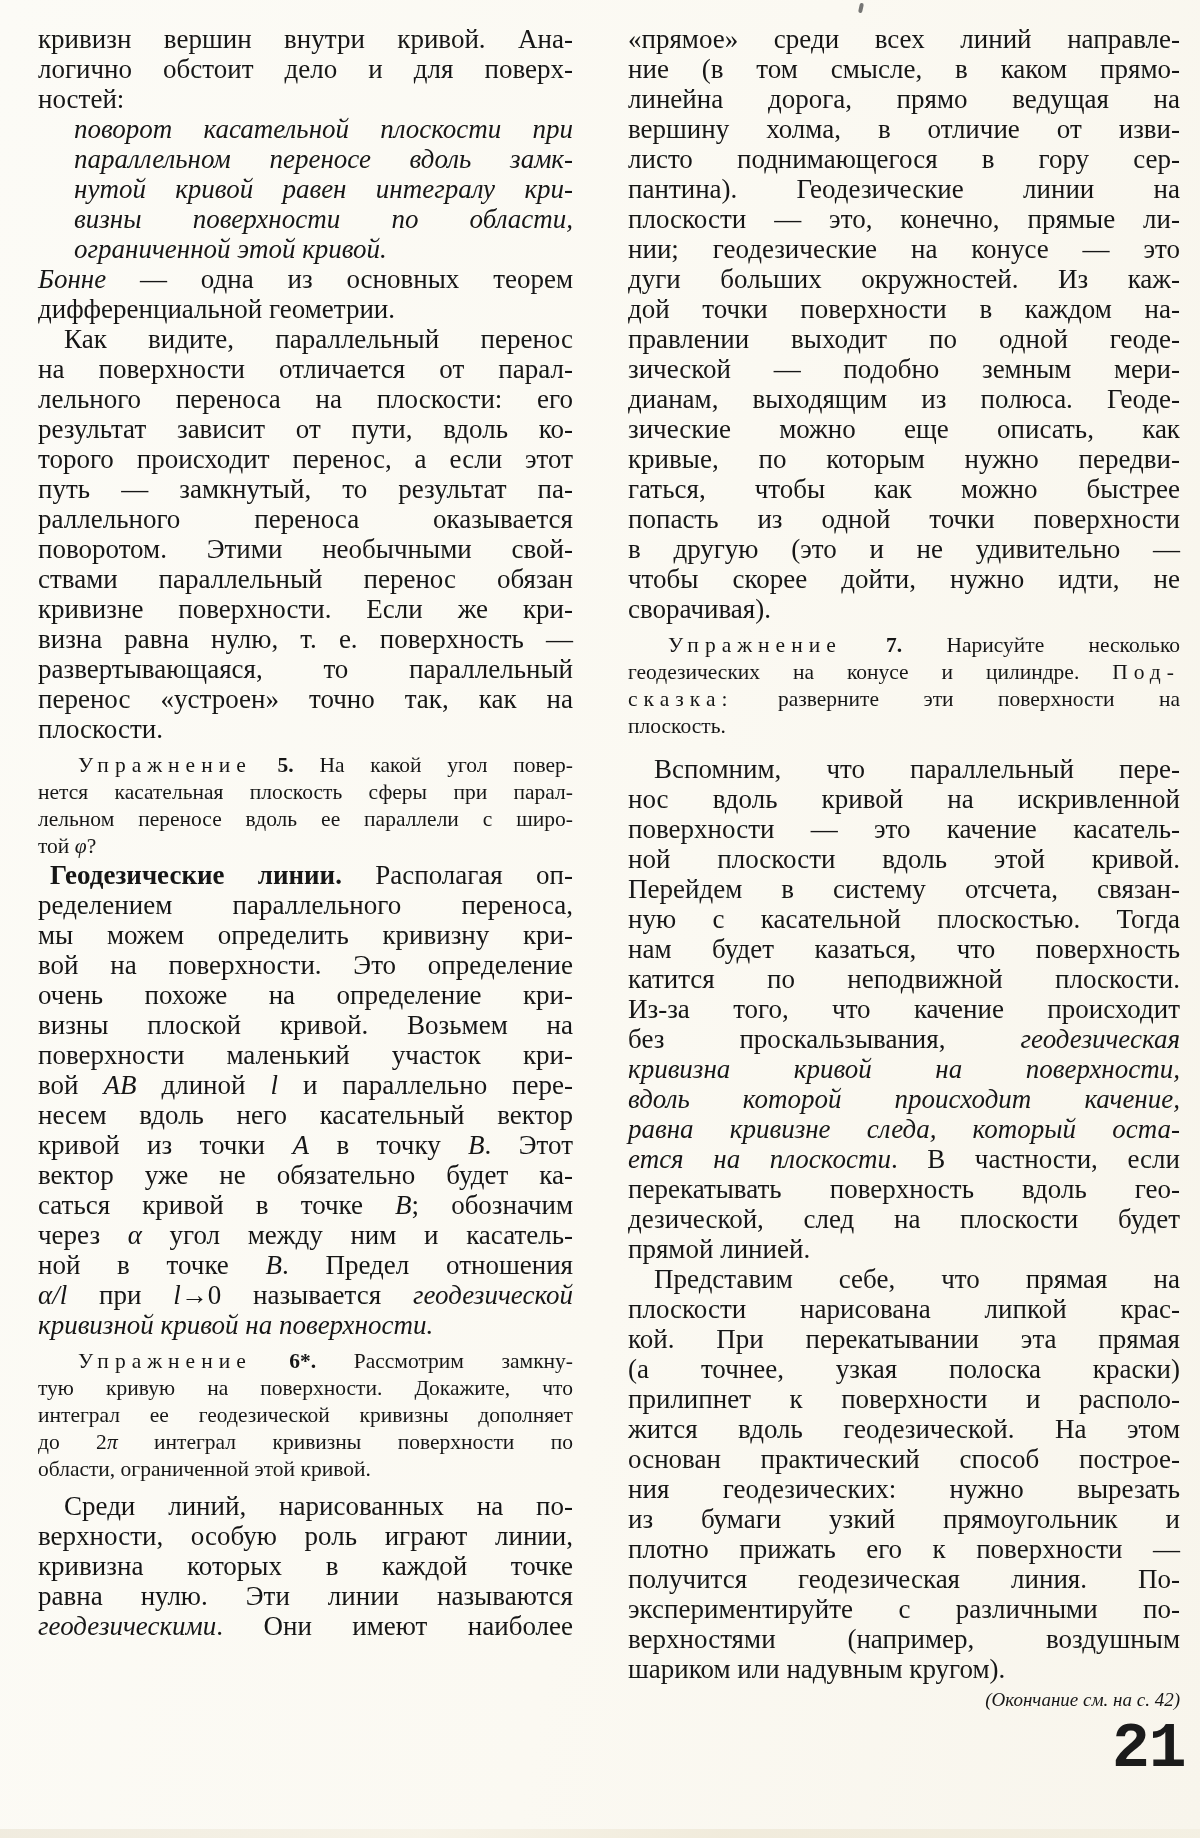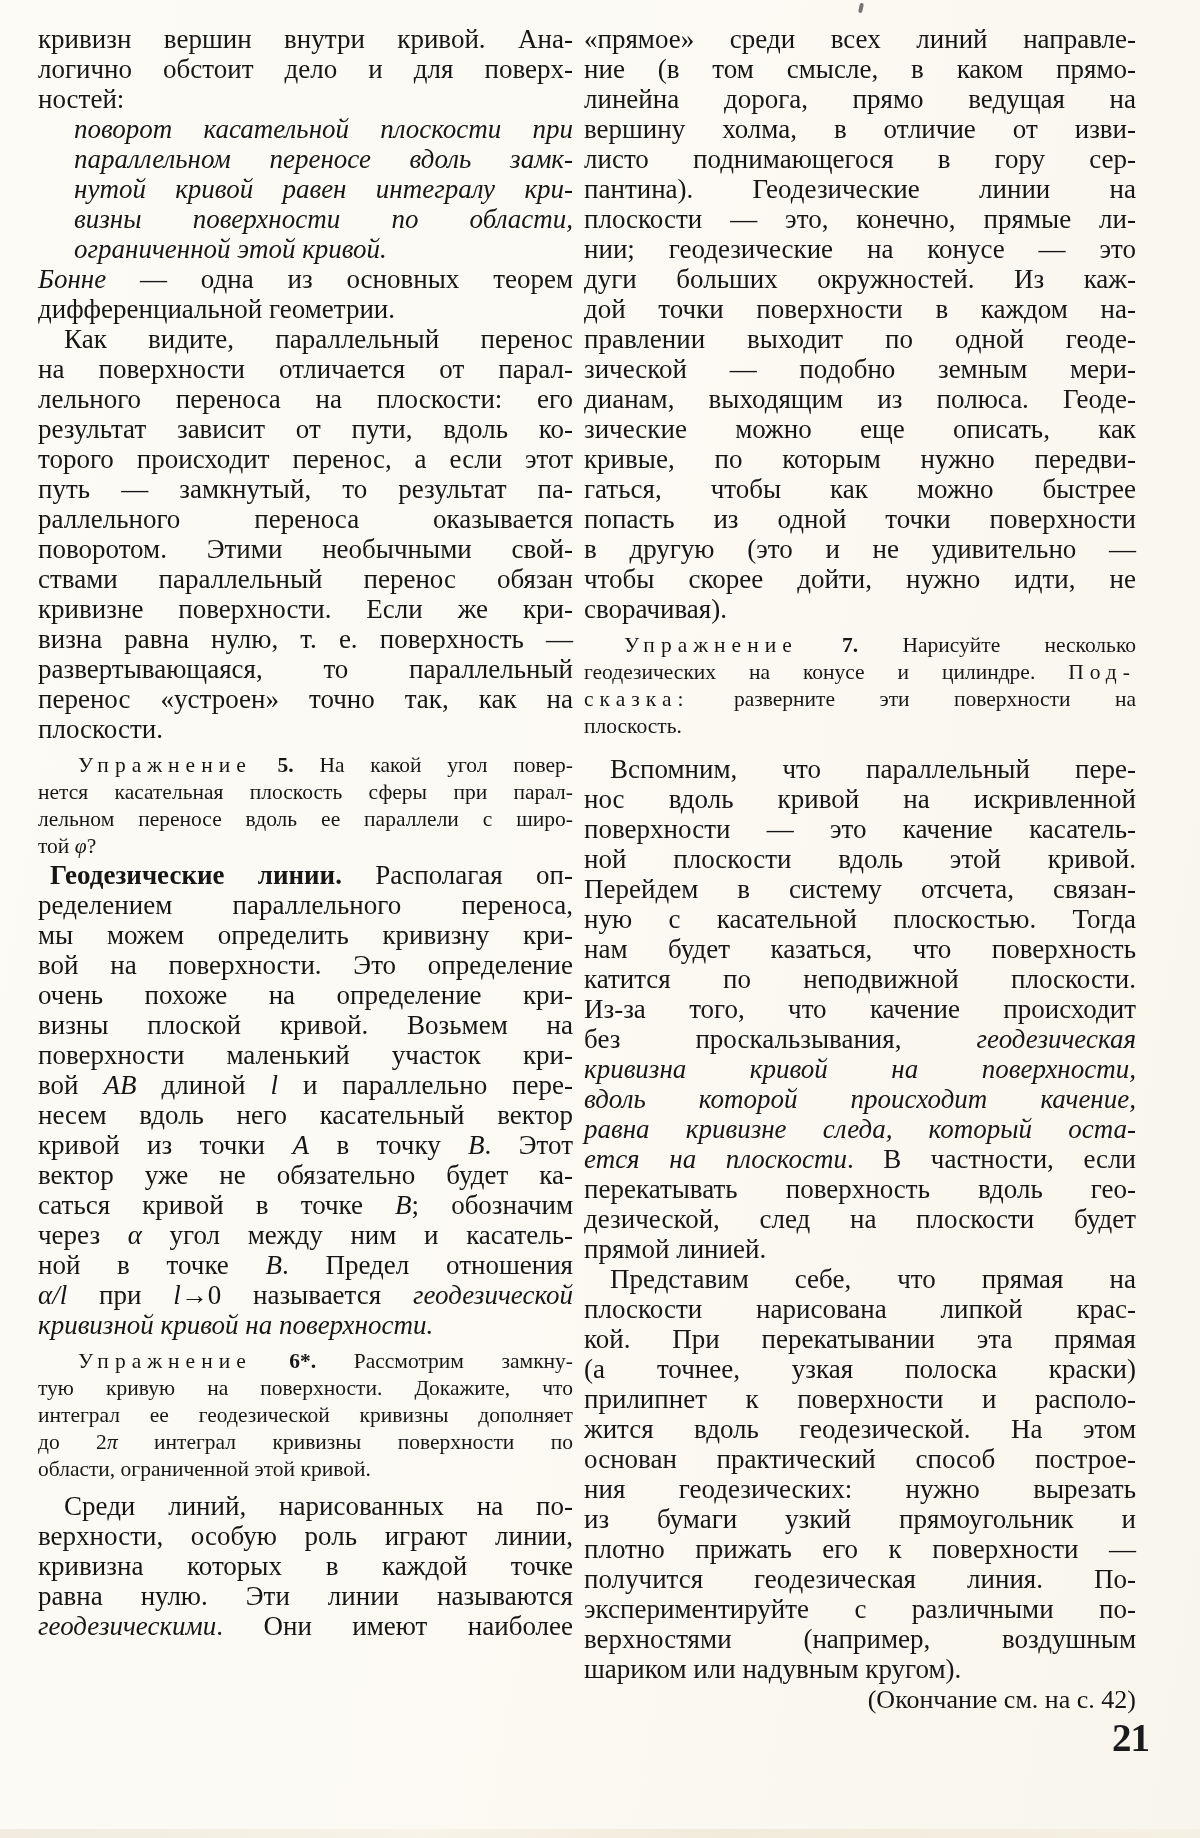--- a/index.html
+++ b/index.html
@@ -4,39 +4,39 @@
 <style>
   html,body{margin:0;padding:0;}
   body{
     width:1200px;height:1838px;position:relative;overflow:hidden;
     background:linear-gradient(100deg,#fcfbf6 0%,#fbf9f2 55%,#f8f5ec 100%);
     font-family:"Liberation Serif","DejaVu Serif",serif;
     color:#161616;
   }
   .column{position:absolute;top:24px;}
   .column.left{left:38px;width:535px;}
-  .column.right{left:584px;width:552px;}
+  .column.right{left:628px;width:552px;}
   .block{margin:0;}
   .line{
     font-size:27px;line-height:30px;
     text-align:justify;text-align-last:justify;
     white-space:normal;
   }
   .line.last{text-align-last:left;}
   .block.exercise .line{font-size:21.5px;line-height:27px;}
   .block.display .line{font-style:italic;}
-  .block.note .line{font-size:26px;line-height:27px;
+  .block.note .line{font-size:19px;line-height:27px;font-style:italic;
     text-align:right;text-align-last:right;}
   .seg.i{font-style:italic;}
   .seg.b{font-weight:700;}
   .seg.sp{letter-spacing:0.28em;margin-top:28px;}
   .page-number{
     position:absolute;left:1112px;top:1718px;
-    font-family:Liberation Serif, serif;
-    font-weight:700;font-size:39px;line-height:1;color:#1b1b1b;
+    font-family:Liberation Mono, monospace;
+    font-weight:700;font-size:63px;line-height:1;color:#1b1b1b;
     letter-spacing:-1px;
   }
   .scan-speck{
     position:absolute;left:859px;top:3px;width:4px;height:10px;
     background:#4a4a4a;border-radius:2px;transform:rotate(12deg);opacity:.75;
   }
   .bottom-edge{
     position:absolute;left:0;bottom:0;width:1200px;height:9px;
     background:linear-gradient(to right,#eee9db 0%,#f6f2e6 35%,#efe9d8 60%,#f3efe1 100%);
     opacity:.85;

